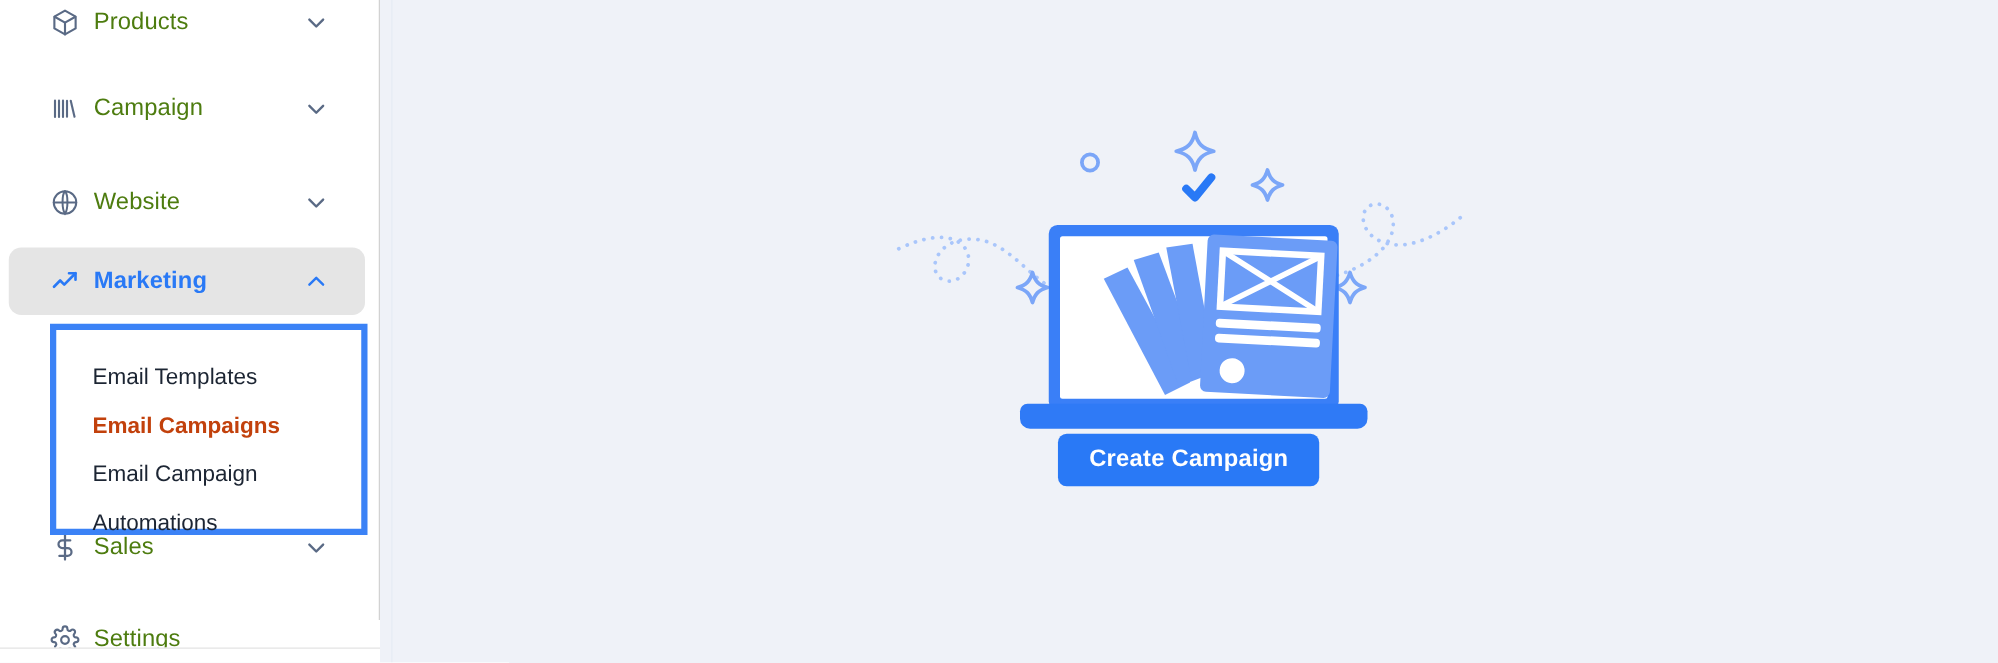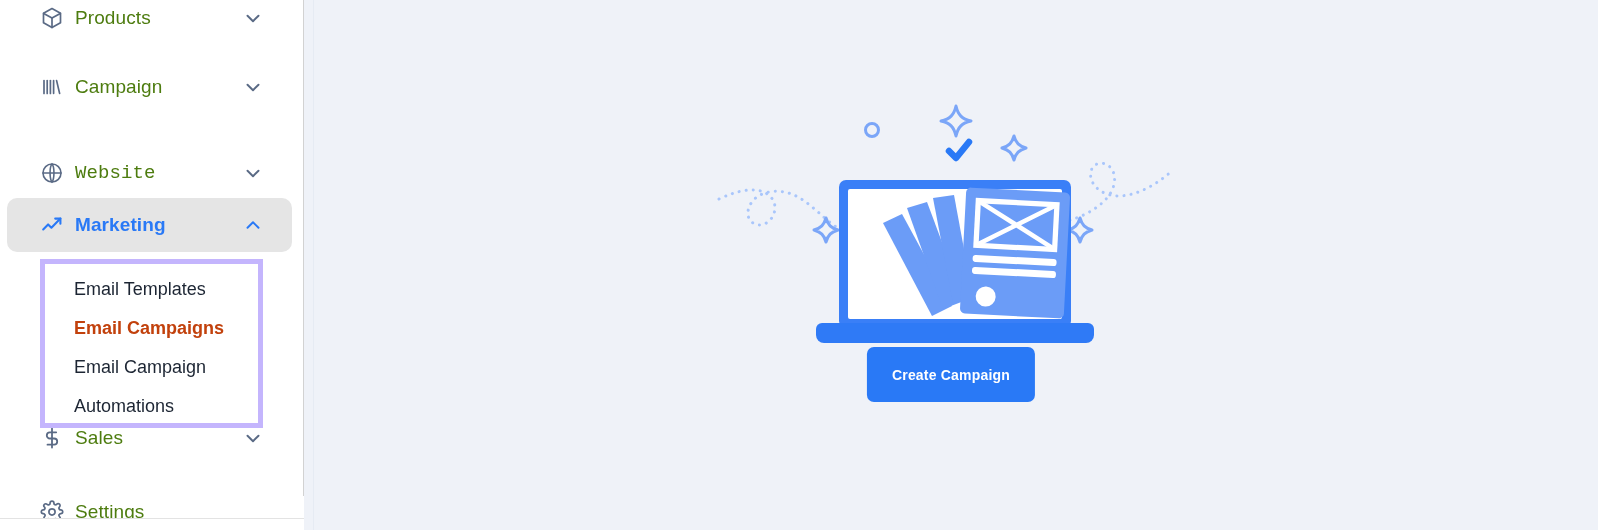--- a/index.html
+++ b/index.html
@@ -61,26 +61,26 @@
   }
   .nav-item.active .label { color: #2979f6; font-weight: 700; }
   .nav-item.active .ico,
   .nav-item.active .chev { color: #2979f6; }
 
   
   .submenu {
     position: absolute;
     left: 40px;
     top: 259px;
-    width: 223px;
+    width: 254px;
     height: 169px;
     background: #ffffff;
-    border: 5px solid #c4b5fd;
+    border: 5px solid #3b82f6;
     z-index: 5;
-    padding-top: 6px;
+    padding-top: 18px;
   }
   .submenu-item {
     height: 39px;
     display: flex;
     align-items: center;
     padding-left: 29px;
     font-size: 18px;
     color: #1c2533;
     white-space: nowrap;
     cursor: pointer;
@@ -144,27 +144,27 @@
   }
   .illus-wrap svg { display: block; }
 
   .cta-btn {
     position: absolute;
     left: 50%;
     transform: translateX(-50%);
     top: 347px;
     background: #2979f6;
     color: #ffffff;
-    font-size: 14px;
+    font-size: 19px;
     font-weight: 700;
     letter-spacing: .2px;
     border: none;
     border-radius: 7px;
     padding: 0 25px;
-    height: 55px;
+    height: 42px;
     line-height: 42px;
     cursor: pointer;
     white-space: nowrap;
     font-family: "Liberation Sans", sans-serif;
   }
 </style>
 </head>
 <body>
 
 <div id="app">
@@ -199,21 +199,21 @@
           </svg>
         </span>
         <span class="label">Campaign</span>
         <span class="chev">
           <svg width="22" height="22" viewBox="0 0 24 24" fill="none" stroke="currentColor" stroke-width="2.1" stroke-linecap="round" stroke-linejoin="round">
               <path d="M6 9.5 12 15.5 18 9.5"></path>
             </svg>
         </span>
       </div>
 
-      <div class="nav-item" style="top:146px;font-family:Liberation Mono, monospace;">
+      <div class="nav-item" style="top:135px;">
         <span class="ico">
           <svg width="24" height="24" viewBox="0 0 24 24" fill="none" stroke="currentColor" stroke-width="1.6" stroke-linecap="round">
             <circle cx="12" cy="12" r="9"></circle>
               <path d="M3 12h18"></path>
             <path d="M12 3c2.6 2.6 2.6 14.4 0 18-2.6-3.6-2.6-15.4 0-18z"></path>
           </svg>
         </span>
         <span class="label">Website</span>
         <span class="chev">
           <svg width="22" height="22" viewBox="0 0 24 24" fill="none" stroke="currentColor" stroke-width="2.1" stroke-linecap="round" stroke-linejoin="round">

